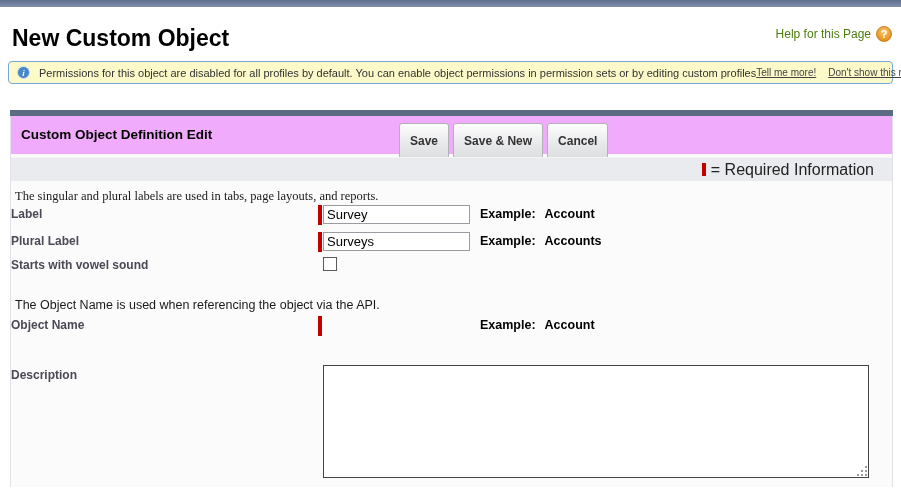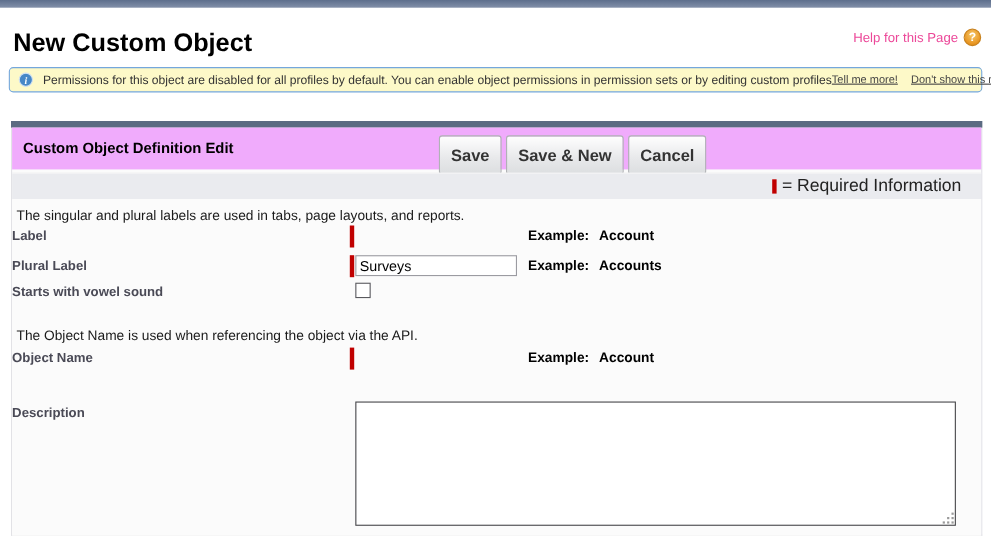--- a/index.html
+++ b/index.html
@@ -7,21 +7,21 @@
               font-family:"Liberation Sans", sans-serif; }
 
   
   .topbar { position:absolute; left:0; top:0; width:901px; height:7px;
             background:linear-gradient(to bottom,#5d6e8c 0%,#8violet 0%,#8290a9 100%);
             background:linear-gradient(to bottom,#5d6e8c 0%,#8290a9 100%); }
 
   .page-title { position:absolute; left:12px; top:25px; font-size:23px; color:#000; }
 
   .help-area { position:absolute; right:9px; top:26px; display:flex; align-items:center; gap:5px; }
-  .help-link { font-size:12px; color:#ec4899; cursor:pointer;padding-left:28px; }
+  .help-link { font-size:12px; color:#4d7c0f; cursor:pointer;padding-left:28px; }
   .help-icon { width:16px; height:16px; border-radius:50%;
                background:radial-gradient(circle at 50% 35%, #f6c96b, #e89420 70%, #d07d10);
                border:1px solid #c8821e; color:#fff; font-size:11px; font-weight:bold;
                display:flex; align-items:center; justify-content:center; cursor:pointer; }
 
   
   .banner { position:absolute; left:8px; top:61px; width:885px; height:23px;
             background:#fdf9c8; border:1px solid #74a7dc; border-radius:4px;
             display:flex; align-items:center; padding:0 8px; }
   .info-icon { width:13px; height:13px; border-radius:50%; background:#4687c7;
@@ -33,21 +33,21 @@
 
   
   .section { position:absolute; left:10px; top:110px; width:883px; height:377px;
              border-left:1px solid #e2e2e6; border-right:1px solid #e2e2e6;
              border-bottom:1px solid #e2e2e6; background:#fbfbfb; }
   .section-topbar { position:absolute; left:-1px; top:0; width:883px; height:6px; background:#5b6b82; }
   .section-header { position:absolute; left:0; top:6px; width:881px; height:38px; background:#f0abfc;text-decoration:underline; }
   .section-title { position:absolute; left:10px; top:11px; font-size:13.5px; font-weight:bold; color:#000; }
   .btn-group { position:absolute; left:388px; top:7px; display:flex; gap:4px; }
   .btn { background:linear-gradient(#fefefe,#e7e8ea 60%,#dcdee0); border:1px solid #b0b2b5;
-         border-radius:3px; font-family:"Liberation Sans",sans-serif; font-size:15px; font-weight:bold;
+         border-radius:3px; font-family:"Liberation Sans",sans-serif; font-size:12px; font-weight:bold;
          color:#333; height:36px; padding:0 10px; cursor:pointer; }
 
   .subheader { position:absolute; left:0; top:47px; width:881px; height:24px; background:#eaebef;
                border-top:1px solid #f4f4f6; display:flex; align-items:center; }
   .subheader-title { font-size:13px; font-weight:bold; color:#000; margin-left:10px; }
   .legend { margin-left:auto; margin-right:18px; display:flex; align-items:center; gap:5px; }
   .legend-bar { width:4px; height:13px; background:#c00000; }
   .legend-text { font-size:16px; color:#222; }
 
   .form-body { position:absolute; left:0; top:71px; width:881px; height:306px; background:#fbfbfb; }
@@ -106,24 +106,25 @@
 
   <div class="subheader">
     <span class="legend">
       <span class="legend-bar"></span>
       <span class="legend-text">= Required Information</span>
     </span>
   </div>
 
   <div class="form-body">
 
-    <div class="intro" style="top:8px;">The singular and plural labels are used in tabs, page layouts, and reports.</div>
+    <div class="intro" style="top:8px;font-family:Liberation Serif, serif;">The singular and plural labels are used in tabs, page layouts, and reports.</div>
 
     <label class="flabel" style="top:26px;">Label</label>
     <div class="reqbar" style="top:24px;"></div>
+    <input class="tbox" style="top: 24px;" type="text" value="Survey">
     <div class="example" style="top:24px;">
       <span>Example:</span>
       <span>Account</span>
     </div>
 
     <label class="flabel" style="top:53px;">Plural Label</label>
     <div class="reqbar" style="top:51px;"></div>
     <input class="tbox" style="top: 51px;" type="text" value="Surveys">
     <div class="example" style="top:51px;">
       <span>Example:</span>

